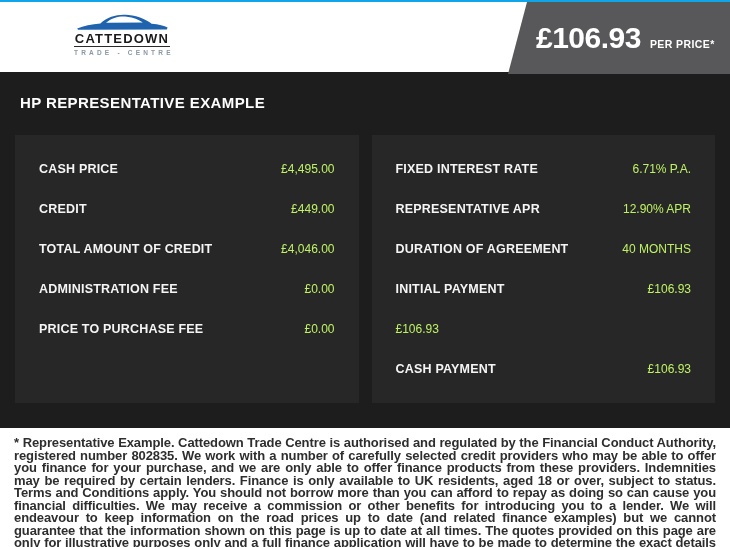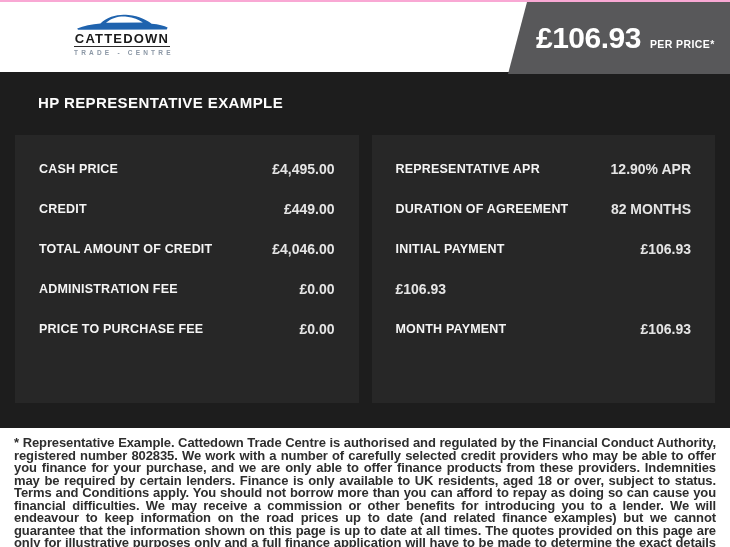--- a/index.html
+++ b/index.html
@@ -9,21 +9,21 @@
     background:#ffffff;
     overflow:hidden;
     position:relative;
   }
 
   
   .header {
     position:relative;
     height:72px;
     background:#ffffff;
-    border-top:2px solid #f9a8d4;
+    border-top:2px solid #0ea5e9;
   }
   .logo {
     position:absolute;
     left:74px; top:10px;
     width:96px;
     text-align:center;
   }
   .logo svg { display:block; width:96px; height:20px; }
   .logo-name {
     font-size:13px;
@@ -72,21 +72,21 @@
   .dark-section {
     height:356px;
     background:#1d1d1d;
     padding:22px 15px 0 15px;
   }
   .hp-title {
     color:#fdfdfd;
     font-size:15px;
     font-weight:700;
     letter-spacing:0.4px;
-    margin:0 0 24px 23px;
+    margin:0 0 24px 5px;
   }
   .panels { display:flex; gap:13px; }
   .panel {
     flex:1;
     background:#272727;
     padding:14px 0;
     height:268px;
   }
   .frow {
     height:40px;
@@ -96,23 +96,23 @@
     padding:0 24px;
   }
   .frow .lbl {
     color:#f5f5f5;
     font-size:12.5px;
     font-weight:700;
     letter-spacing:0.2px;
     white-space:nowrap;
   }
   .frow .val {
-    color:#e5e5e5;
-    font-size:14px;
-    font-weight:700;
+    color:#bef264;
+    font-size:12px;
+    font-weight:400;
     white-space:nowrap;
   }
 
   
   .footer {
     height:119px;
     background:#ffffff;
     padding:9px 14px 0 14px;
   }
   .disclaimer {
@@ -169,36 +169,40 @@
         <span class="val">£0.00</span>
       </div>
       <div class="frow">
         <span class="lbl">PRICE TO PURCHASE FEE</span>
         <span class="val">£0.00</span>
       </div>
     </div>
 
     <div class="panel">
       <div class="frow">
+        <span class="lbl">FIXED INTEREST RATE</span>
+        <span class="val">6.71% P.A.</span>
+      </div>
+      <div class="frow">
         <span class="lbl">REPRESENTATIVE APR</span>
         <span class="val">12.90% APR</span>
       </div>
       <div class="frow">
         <span class="lbl">DURATION OF AGREEMENT</span>
-        <span class="val">82 MONTHS</span>
+        <span class="val">40 MONTHS</span>
       </div>
       <div class="frow">
         <span class="lbl">INITIAL PAYMENT</span>
         <span class="val">£106.93</span>
       </div>
       <div class="frow">
         <span class="val">£106.93</span>
       </div>
       <div class="frow">
-        <span class="lbl">MONTH PAYMENT</span>
+        <span class="lbl">CASH PAYMENT</span>
         <span class="val">£106.93</span>
       </div>
     </div>
 
   </div>
 </div>
 
 <div class="footer">
   <p class="disclaimer">* Representative Example. Cattedown Trade Centre is authorised and regulated by the Financial Conduct Authority, registered number 802835. We work with a number of carefully selected credit providers who may be able to offer you finance for your purchase, and we are only able to offer finance products from these providers. Indemnities may be required by certain lenders. Finance is only available to UK residents, aged 18 or over, subject to status. Terms and Conditions apply. You should not borrow more than you can afford to repay as doing so can cause you financial difficulties. We may receive a commission or other benefits for introducing you to a lender. We will endeavour to keep information on the road prices up to date (and related finance examples) but we cannot guarantee that the information shown on this page is up to date at all times. The quotes provided on this page are only for illustrative purposes only and a full finance application will have to be made to determine the exact details (all applications are subject to an underwriting decision and are subject to status). Cattedown Trade Centre acts as a credit broker and not a lender. Address: Unit D1a, Plymouth, PL4 0SJ</p>
 </div>

